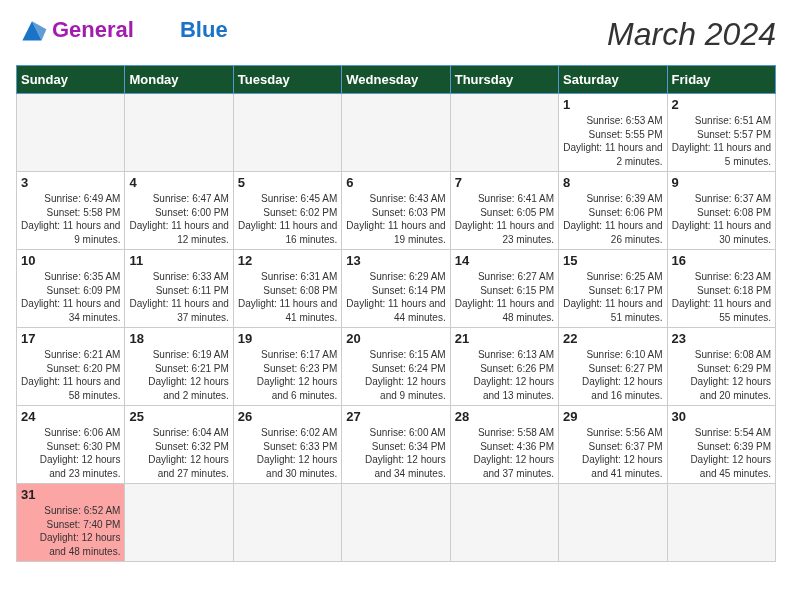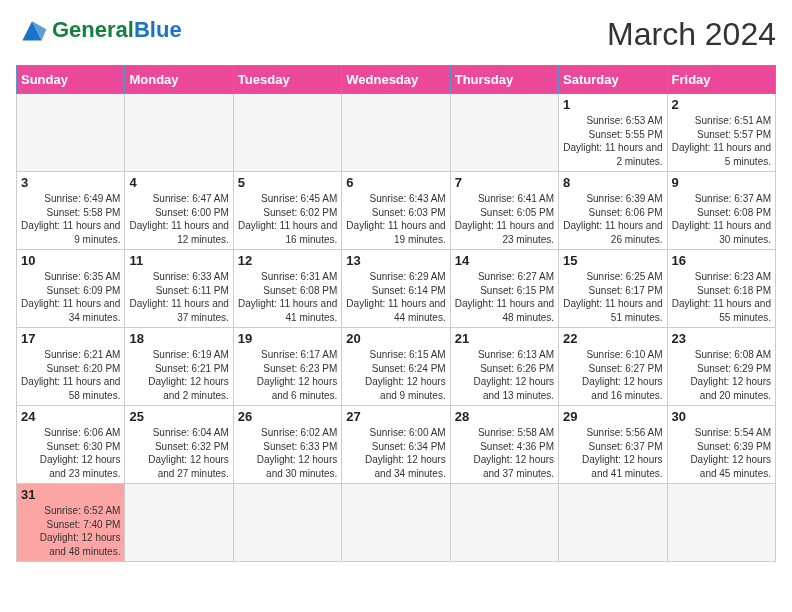--- a/index.html
+++ b/index.html
@@ -20,46 +20,47 @@
       display: flex;
       align-items: center;
       gap: 4px;
     }
     .logo-text {
       font-size: 22px;
       font-weight: 400;
       color: #333;
     }
     .logo-text span {
-      color: #15803d;
+      color: #a21caf;
       font-weight: 700;
     }
     .logo-icon {
       width: 32px;
       height: 28px;
     }
     .title-block {
       text-align: right;
+      font-style: italic;
     }
     .month-year {
       font-size: 32px;
       font-weight: 300;
       color: #333;
     }
     .location {
       font-size: 14px;
       color: #555;
     }
     .calendar {
       width: 100%;
       border-collapse: collapse;
       border: 1px solid #ccc;
     }
     .calendar th {
-      background: #ec4899;
+      background: #14532d;
       color: #fff;
       font-size: 13px;
       font-weight: 600;
       padding: 6px 4px;
       text-align: left;
       border: 1px solid #5599cc;
     }
     .calendar td {
       vertical-align: top;
       border: 1px solid #ccc;
@@ -93,21 +94,21 @@
 </head>
 <body>
 
 <div class="header">
   <div class="logo">
     <svg class="logo-icon" viewBox="0 0 40 34" xmlns="http://www.w3.org/2000/svg">
       <polygon points="8,30 20,6 32,30" fill="#1a73c7"></polygon>
       <polygon points="20,6 32,30 38,16" fill="#1a73c7" opacity="0.7"></polygon>
     </svg>
     <span class="logo-text">
-      <span>General</span><span style="color:#1a73c7;font-weight:700;">Blue</span>
+      <span>General</span><span style="color:#1a73c7;font-weight:700;margin-left:46px;">Blue</span>
     </span>
   </div>
   <div class="title-block">
     <div class="month-year">March 2024</div>
   </div>
 </div>
 
 <table class="calendar">
   <thead>
     <tr>

